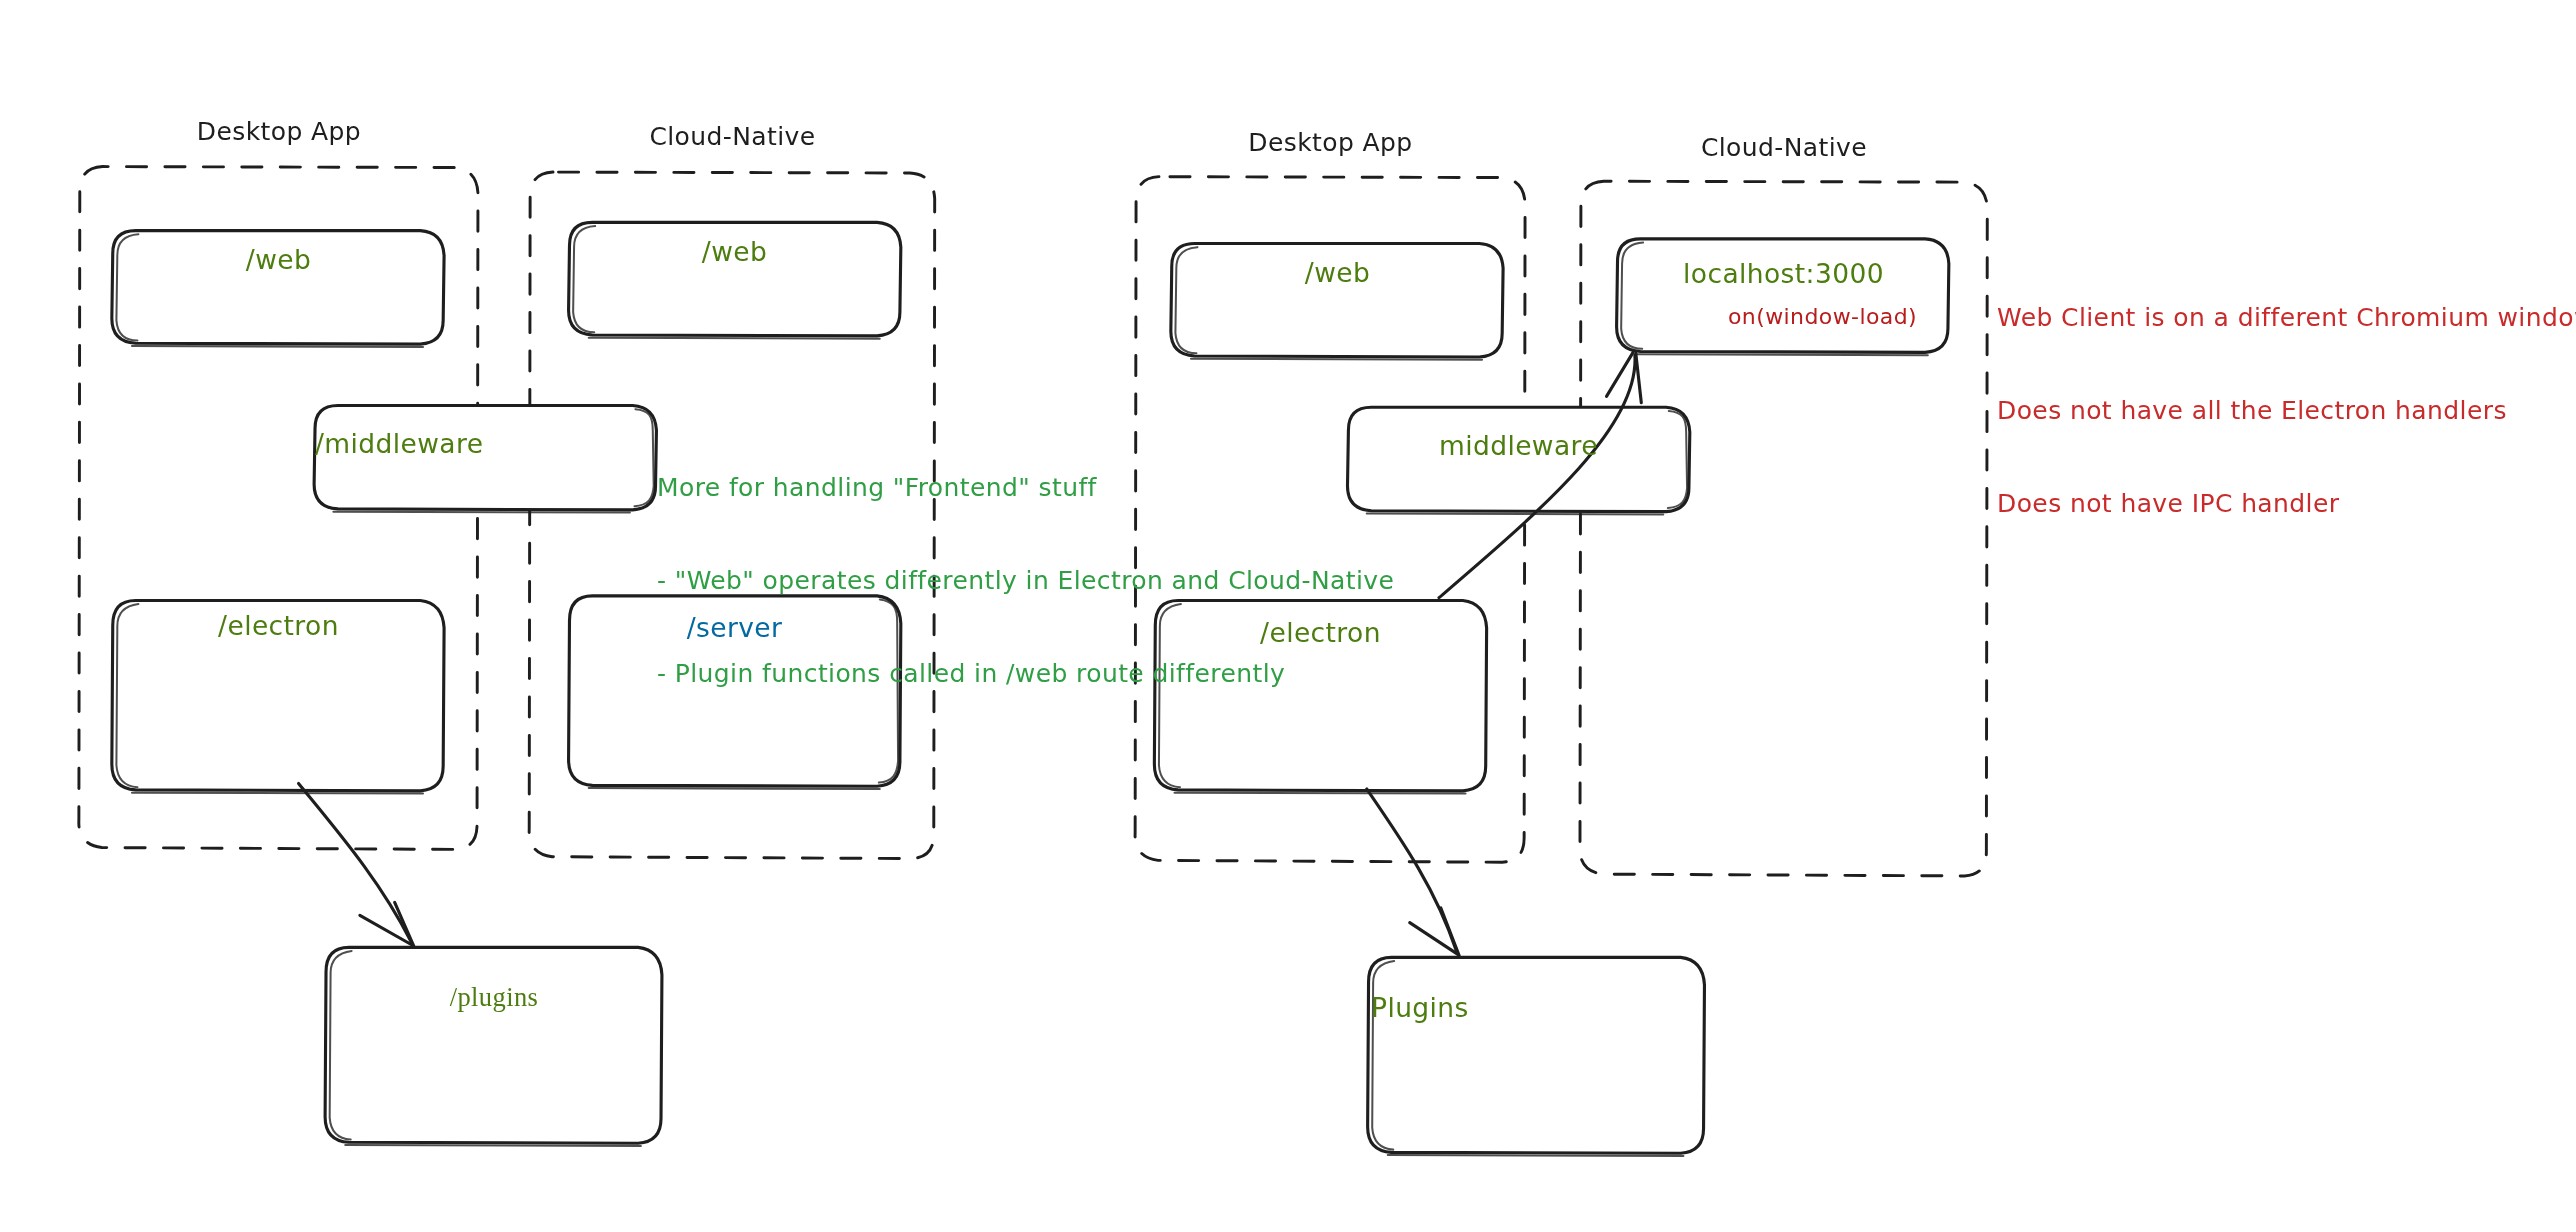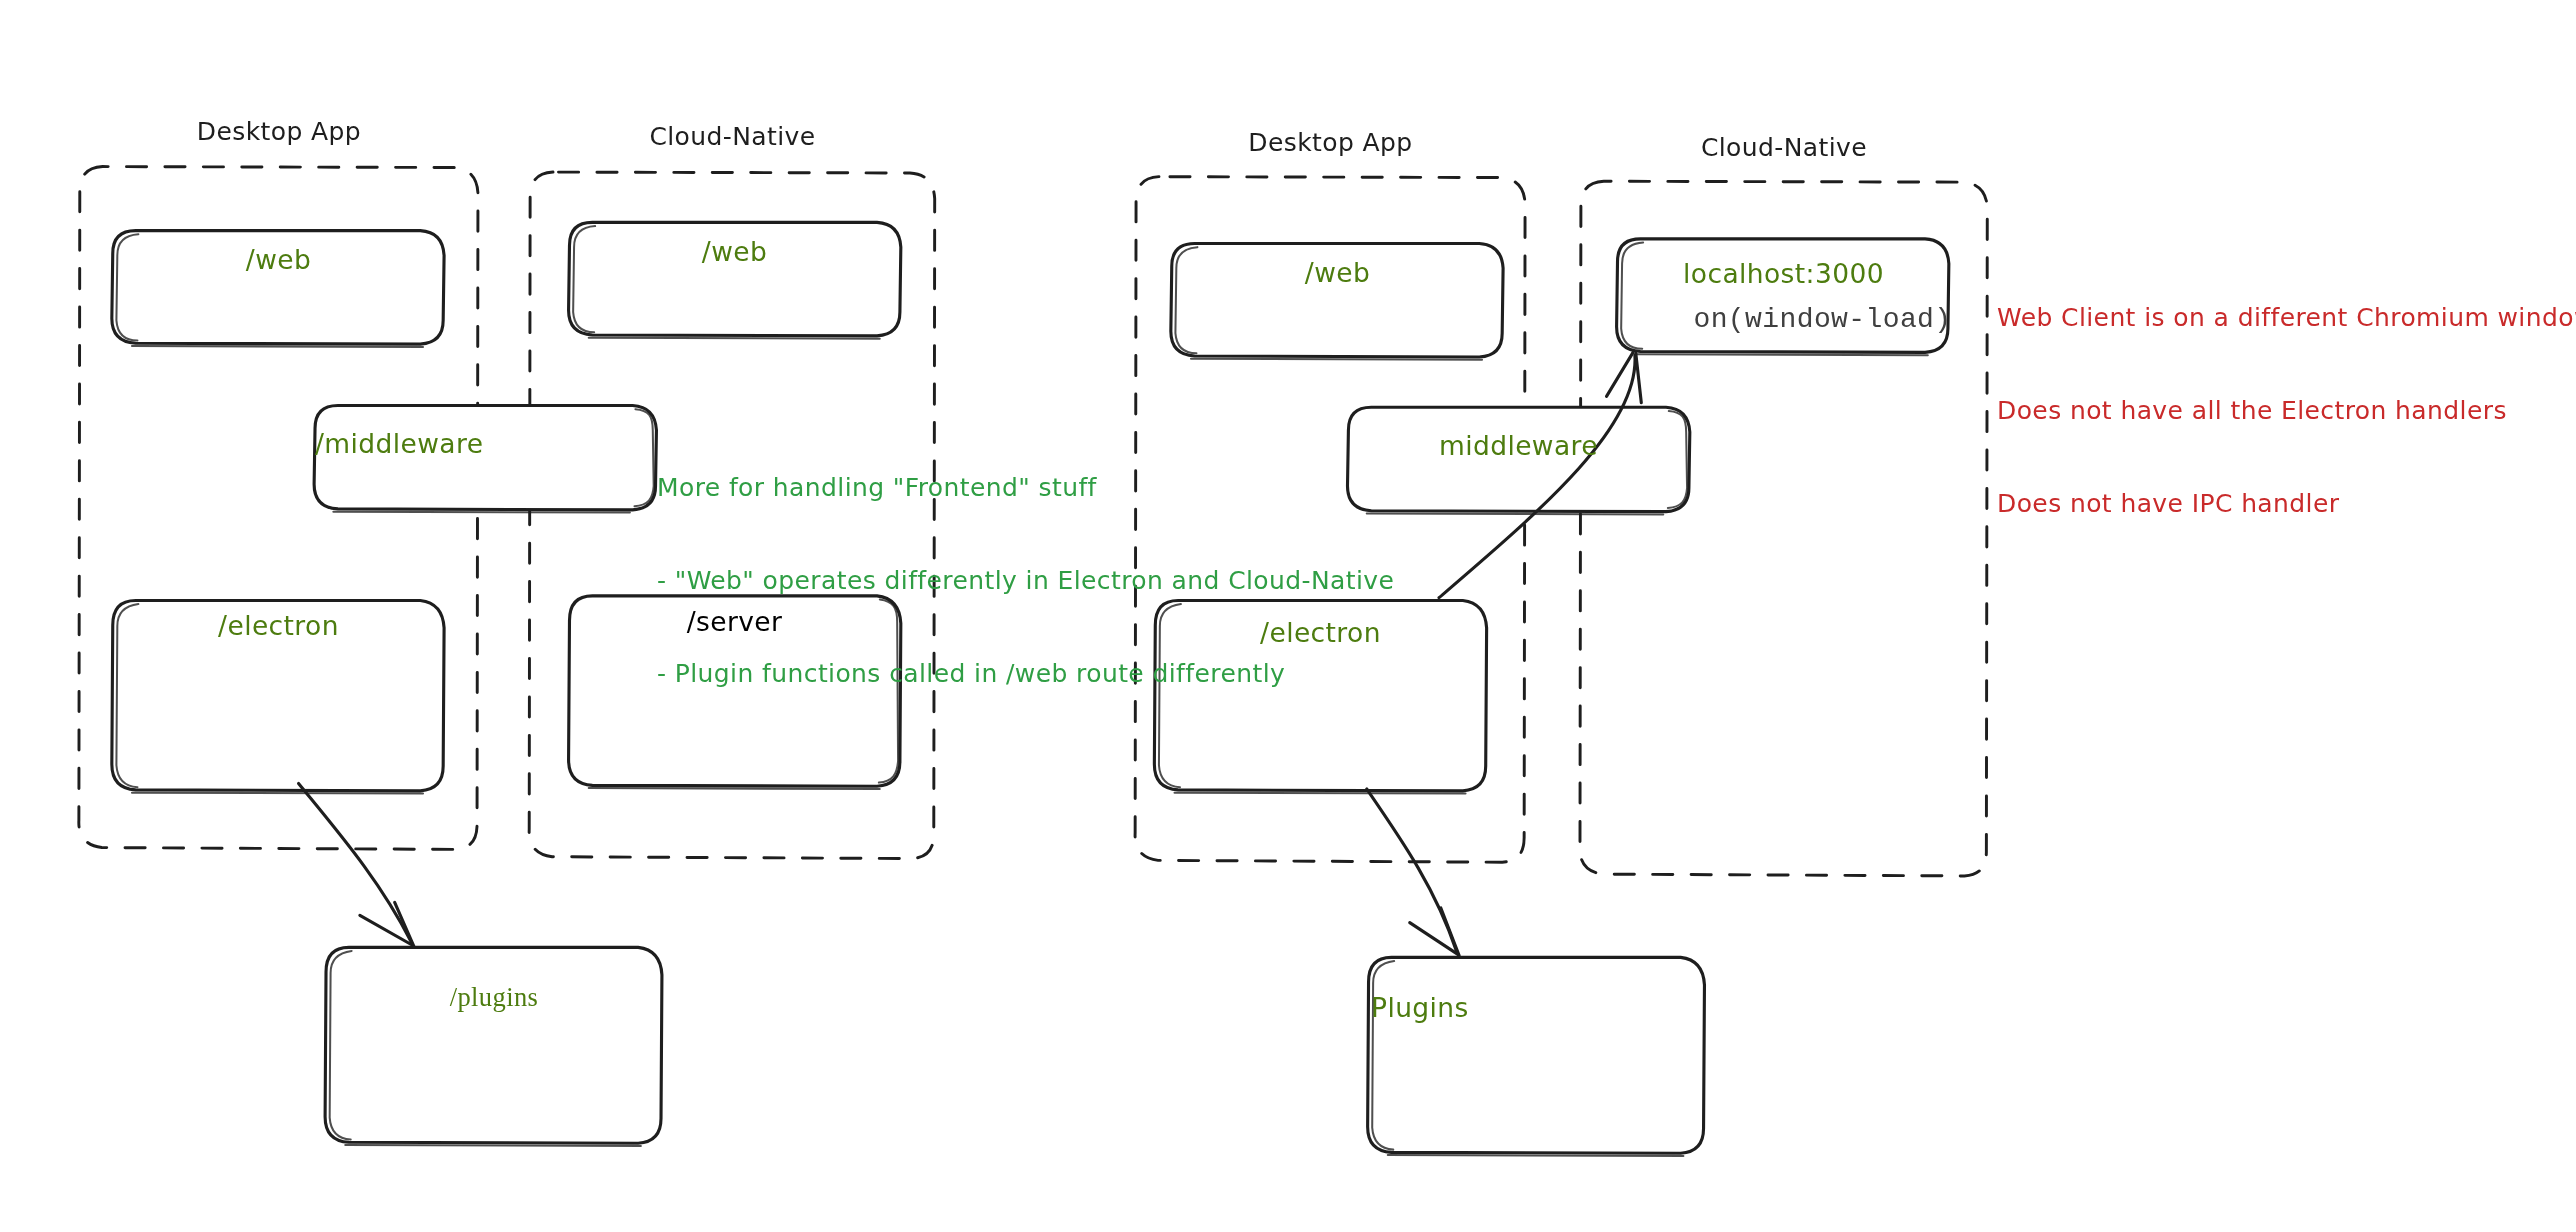--- a/index.html
+++ b/index.html
@@ -37,32 +37,32 @@
   .group-label {
     font-size: 25px;
     color: #1e1e1e;
     text-align: center;
   }
   .node-label {
     font-size: 26.5px;
     color: #4d7c0f;
   }
   .node-label.red {
-    color: #000000;
+    color: #0369a1;
+    margin-top: 6px;
   }
   .note {
     font-size: 25px;
     line-height: 31px;
   }
   .note.green { color: #2f9e44; }
   .note.red { color: #c92a2a; }
   .sub-red {
-    font-size: 28px;
-    color: #404040;
-    font-family: Liberation Mono, monospace;
+    font-size: 22px;
+    color: #b91c1c;
   }
 </style>
 </head>
 <body>
 
 <div id="canvas">
 
   <svg class="layer" viewBox="0 0 2814 1346" xmlns="http://www.w3.org/2000/svg">
     <defs>
       <style>

